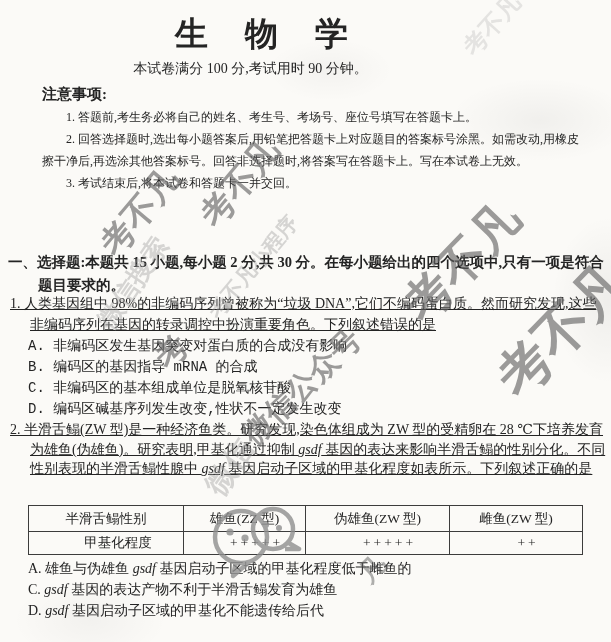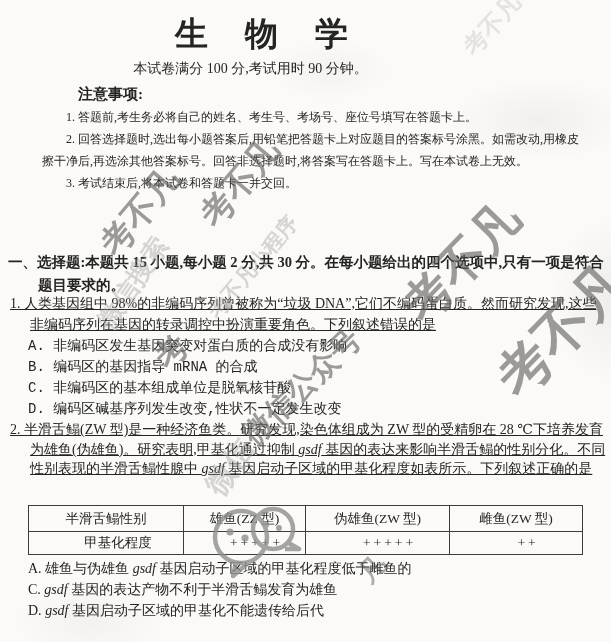--- a/index.html
+++ b/index.html
@@ -15,21 +15,21 @@
       radial-gradient(ellipse 110px 60px at 90px 620px, rgba(0,0,0,0.035), transparent 70%),
       radial-gradient(ellipse 80px 120px at 608px 300px, rgba(0,0,0,0.05), transparent 70%),
       #fbfaf7;
   }
   .abs{position:absolute;}
   .exam-title{
     top:12px;left:0;width:525px;text-align:center;
     font-size:33px;font-weight:bold;letter-spacing:2px;white-space:nowrap;
   }
   .exam-subtitle{top:60px;left:0;width:501px;text-align:center;font-size:14px;}
-  .notice-heading{top:85px;left:42px;font-size:15px;font-weight:bold;margin-left:36px;}
+  .notice-heading{top:85px;left:42px;font-size:15px;font-weight:bold;}
   .notice{top:106px;left:42px;width:540px;font-size:12px;line-height:22px;}
   .notice p{margin:0;text-indent:2em;}
   .section-heading{
     top:251px;left:8px;width:597px;
     font-size:14.5px;font-weight:bold;line-height:22.5px;
     padding-left:30px;text-indent:-30px;box-sizing:border-box;
   }
   .q-stem{font-size:14px;padding-left:20px;text-indent:-20px;box-sizing:border-box;text-decoration:underline;}
   .q1-stem{top:294px;left:10px;width:595px;line-height:20.5px;}
   .q2-stem{top:420px;left:10px;width:596px;line-height:19.7px;}

